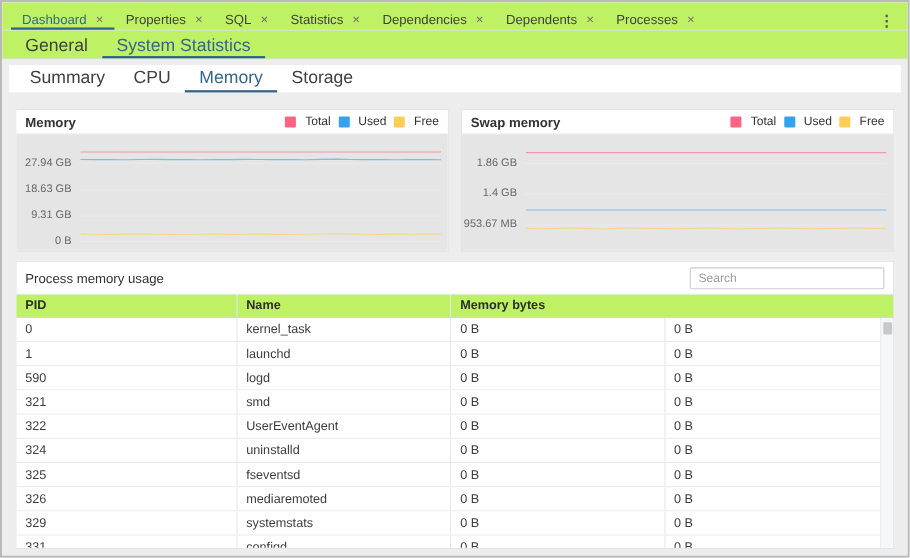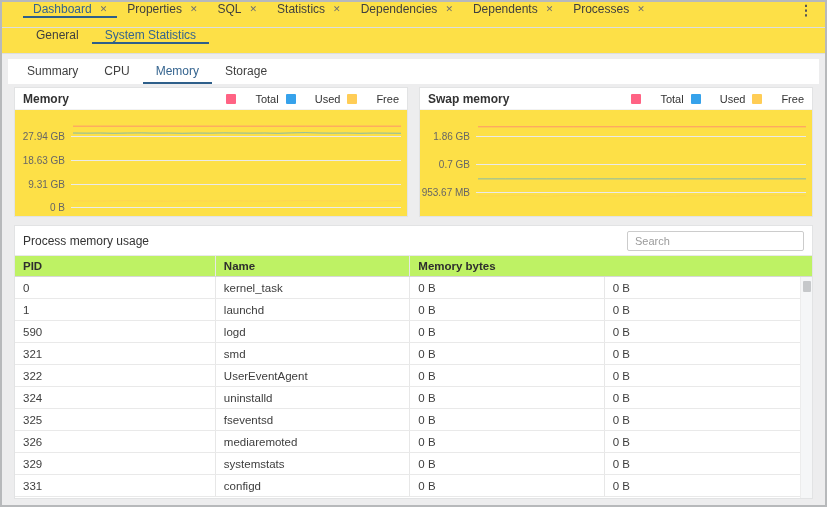--- a/index.html
+++ b/index.html
@@ -4,60 +4,60 @@
 <style>
   * { box-sizing: border-box; margin: 0; padding: 0; }
   html,body { background:#d8d8d8; font-family:"Liberation Sans", sans-serif; }
   .window {
     width:827px; height:507px; margin:0 auto;
     border:2px solid #b7b9bb; background:#fff;
     display:flex; flex-direction:column; overflow:hidden;
   }
   
   .tabbar {
-    display:flex; align-items:flex-start; background:#fde047;
-    border-bottom:1px solid #dcdee0; height:26px; padding-left:21px; flex:0 0 auto;
+    display:flex; align-items:flex-end; background:#bef264;
+    border-bottom:1px solid #dcdee0; height:26px; padding-left:8px; flex:0 0 auto;
   }
   .tab {
     display:flex; align-items:center; padding:0 10px; font-size:12px; color:#404040;
     border-bottom:2px solid transparent; cursor:pointer; white-space:nowrap;
   }
   .tab.active { color:#35648f; border-bottom-color:#2e5f8a; }
   .tab .close { margin-left:8px; font-size:9px; color:#707070; line-height:1; }
   .kebab {
     margin-left:auto; display:flex; align-items:center; padding:0 12px;
     font-size:14px; font-weight:bold; color:#555; cursor:pointer;
   }
   
   .content {
     flex:1 1 auto; min-height:0; background:#ededee;
     padding:5px 6px 6px 6px; display:flex; flex-direction:column;
   }
   .subtabbar {
     display:flex; align-items:stretch; background:#fff; height:25px;
-    padding-left:6px; flex:0 0 auto; margin-bottom:3px;
+    padding-left:6px; flex:0 0 auto; margin-bottom:15px;
   }
   .subtab {
-    display:flex; align-items:center; padding:0 13px; font-size:12px; color:#3f3f3f;
+    display:flex; align-items:center; padding:0 13px; font-size:16px; color:#3f3f3f;
     border-bottom:2px solid transparent; cursor:pointer;
   }
   .subtab.active { color:#35648f; border-bottom-color:#2e5f8a; }
   
   .charts-row { display:flex; gap:11px; padding:0 6px; height:130px; flex:0 0 auto; margin-bottom:8px; }
   .panel { background:#fff; border:1px solid #e2e3e4; }
   .chart-panel { flex:1 1 0; display:flex; flex-direction:column; min-width:0; }
   .panel-header {
     height:22px; flex:0 0 auto; display:flex; align-items:center;
     justify-content:space-between; padding:0 8px; background:#fff; border-bottom:1px solid #f2f2f2;
   }
   .panel-title { font-size:12px; font-weight:bold; color:#333; }
   .legend { display:flex; align-items:center; gap:7px; }
-  .legend-item { display:flex; align-items:center; gap:19px; font-size:11px; color:#333; }
+  .legend-item { display:flex; align-items:center; gap:8px; font-size:11px; color:#333; }
   .swatch { width:10px; height:10px; display:inline-block; border-radius:1px; }
-  .chart-body { flex:1 1 auto; position:relative; background:#fde047; overflow:hidden;text-decoration:underline; }
+  .chart-body { flex:1 1 auto; position:relative; background:#e5e5e5; overflow:hidden;text-decoration:underline; }
   .gridline { position:absolute; left:56px; right:6px; height:1px; background:#eaeaea; }
   .tick-label {
     position:absolute; left:0; width:50px; text-align:right;
     font-size:10px; color:#666; transform:translateY(-50%); white-space:nowrap;
   }
   .plot-svg { position:absolute; left:58px; right:6px; top:0; bottom:0; width:calc(100% - 64px); height:100%; }
   
   .table-panel { margin:0 6px; flex:1 1 auto; min-height:0; display:flex; flex-direction:column; }
   .table-titlebar {
     height:30px; flex:0 0 auto; display:flex; align-items:center;
@@ -190,21 +190,21 @@
               <span class="legend-item">
                 <span class="swatch" style="background: rgb(255, 205, 86);"></span>
                 <span>Free</span>
               </span>
             </div>
           </div>
           <div class="chart-body">
             <div class="gridline" style="top: 24.8588%;"></div>
             <div class="tick-label" style="top: 24.8588%;">1.86 GB</div>
             <div class="gridline" style="top: 50.8475%;"></div>
-            <div class="tick-label" style="top: 50.8475%;">0.7 GB</div>
+            <div class="tick-label" style="top: 50.8475%;">1.4 GB</div>
             <div class="gridline" style="top: 77.3277%;"></div>
             <div class="tick-label" style="top: 77.3277%; text-align: right;">953.67 MB</div>
             <svg viewBox="0 0 100 100" preserveAspectRatio="none" class="plot-svg">
               <polyline points="0.00,15.82 4.17,15.82 8.33,15.82 12.50,15.82 16.67,15.82 20.83,15.82 25.00,15.82 29.17,15.82 33.33,15.82 37.50,15.82 41.67,15.82 45.83,15.82 50.00,15.82 54.17,15.82 58.33,15.82 62.50,15.82 66.67,15.82 70.83,15.82 75.00,15.82 79.17,15.82 83.33,15.82 87.50,15.82 91.67,15.82 95.83,15.82 100.00,15.82" fill="none" stroke="#ff6384" stroke-opacity="0.6" stroke-width="1" vector-effect="non-scaling-stroke"></polyline>
               <polyline points="0.00,64.97 4.17,64.97 8.33,64.97 12.50,64.97 16.67,64.97 20.83,64.97 25.00,64.97 29.17,64.97 33.33,64.97 37.50,64.97 41.67,64.97 45.83,64.97 50.00,64.97 54.17,64.97 58.33,64.97 62.50,64.97 66.67,64.97 70.83,64.97 75.00,64.97 79.17,64.97 83.33,64.97 87.50,64.97 91.67,64.97 95.83,64.97 100.00,64.97" fill="none" stroke="#36a2eb" stroke-opacity="0.6" stroke-width="1" vector-effect="non-scaling-stroke"></polyline>
               <polyline points="0.00,80.79 4.17,81.07 8.33,80.79 12.50,80.51 16.67,80.79 20.83,81.36 25.00,80.79 29.17,80.51 33.33,80.79 37.50,80.79 41.67,81.07 45.83,80.79 50.00,80.51 54.17,80.79 58.33,81.36 62.50,80.79 66.67,80.79 70.83,80.51 75.00,80.79 79.17,81.07 83.33,80.79 87.50,80.79 91.67,80.51 95.83,80.79 100.00,80.79" fill="none" stroke="#ffcd56" stroke-opacity="0.6" stroke-width="1" vector-effect="non-scaling-stroke"></polyline>
             </svg>
           </div>
         </section>
       </div>

